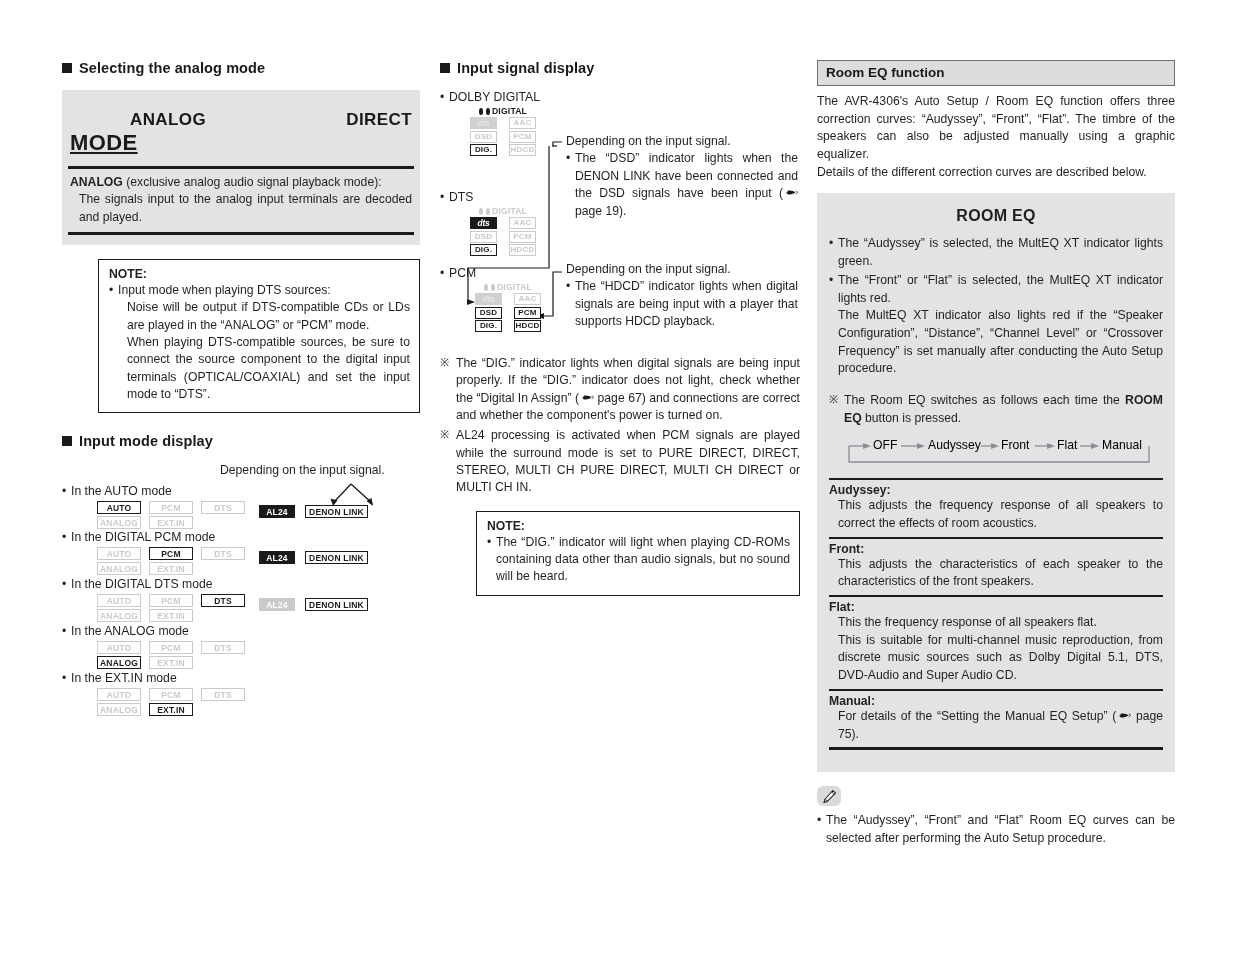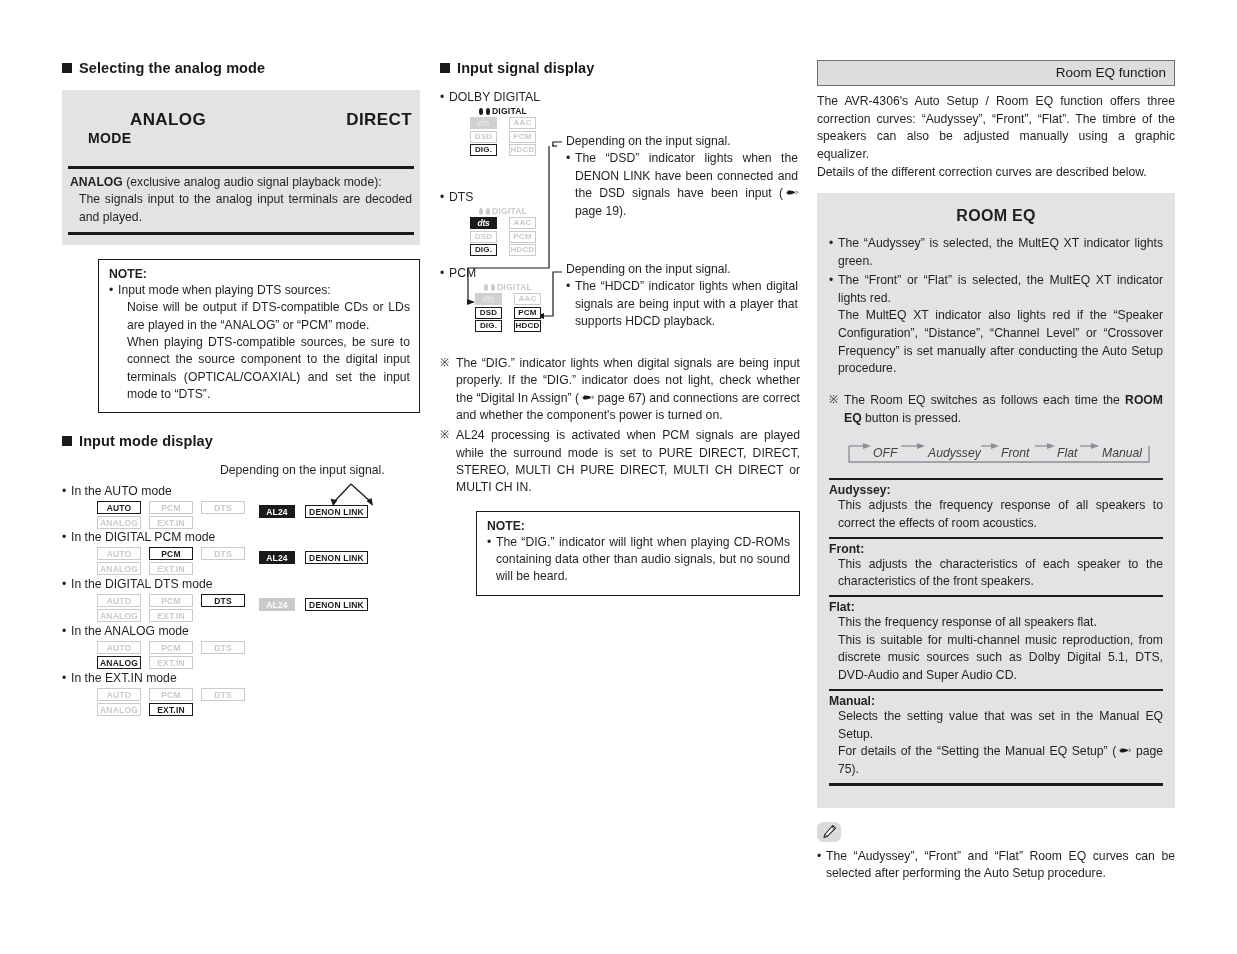--- a/index.html
+++ b/index.html
@@ -33,22 +33,22 @@
   .mode-banner { position:relative; height:66px; padding:0 6px; }
   .mode-banner .w-analog {
     position:absolute; left:62px; top:10px;
     font-size:17px; font-weight:bold; letter-spacing:.4px; color:#1a1a1a;
   }
   .mode-banner .w-input {
     position:absolute; right:2px; top:10px;
     font-size:17px; font-weight:bold; letter-spacing:.4px; color:#1a1a1a;
   }
   .mode-banner .w-mode {
-    position:absolute; left:20px; top:30px;
-    font-size:14px; font-weight:bold; letter-spacing:.4px; color:#1a1a1a;
+    position:absolute; left:2px; top:30px;
+    font-size:22px; font-weight:bold; letter-spacing:.4px; color:#1a1a1a;text-decoration:underline;
   }
   .rule-thick { border-top:3px solid #1a1a1a; margin:0 0 0 0; }
   .desc-block { padding:5px 2px 6px 2px; font-size:12.2px; line-height:1.42; text-align:justify; }
   .desc-block .lead { font-weight:bold; }
   .desc-block .indent { display:block; padding-left:9px; }
 
   
   .note-box { border:1.6px solid #1a1a1a; padding:7px 9px 9px 10px;margin-left:36px; }
   .note-title { font-size:12.2px; font-weight:bold; margin-bottom:1px; }
   .note-li { font-size:12.2px; line-height:1.42; text-align:justify; position:relative; padding-left:9px; }
@@ -116,34 +116,34 @@
 
   .mid-note-li { font-size:12.2px; line-height:1.42; text-align:justify; position:relative; padding-left:16px; margin-top:3px; }
   .mid-note-li .mk { position:absolute; left:0; top:0; font-size:11px; }
 
   
   .hand { display:inline-block; width:15px; height:11px; vertical-align:-1px; }
 
   
   .rq-title-bar {
     border:1.5px solid #6f7073; background:#dcdddf;
-    font-size:13.5px; font-weight:normal; padding:4px 8px 5px 8px; color:#1a1a1a;text-align:right;
+    font-size:13.5px; font-weight:bold; padding:4px 8px 5px 8px; color:#1a1a1a;
   }
   .rq-intro { font-size:12.2px; line-height:1.45; text-align:justify; margin-top:7px; }
   .rq-gray { background:#e2e3e5; margin-top:12px; padding:12px 12px 12px 12px; }
   .rq-head { text-align:center; font-size:16px; font-weight:bold; letter-spacing:.3px; padding:2px 0 10px 0; }
   .rq-li { font-size:12.2px; line-height:1.45; text-align:justify; position:relative; padding-left:9px; margin-bottom:1px; }
   .rq-li::before { content:"\2022"; position:absolute; left:0; top:0; }
   .rq-li .cont { display:block; }
   .rq-star { font-size:12.2px; line-height:1.45; text-align:justify; position:relative; padding-left:15px; margin-top:14px; }
   .rq-star .mk { position:absolute; left:0; top:0; font-size:11px; }
   .rq-star b { font-weight:bold; }
 
   .cycle { position:relative; height:32px; margin:7px 6px 12px 14px; }
-  .cycle .txt { position:absolute; font-size:12.2px; color:#404040; top:12px;font-style:italic; }
+  .cycle .txt { position:absolute; font-size:12.2px; color:#000000; top:4px; }
 
   .def-sep { border-top:2.4px solid #1a1a1a; margin:0; }
   .def-term { font-size:12.2px; font-weight:bold; padding:3px 0 0 0; }
   .def-body { font-size:12.2px; line-height:1.45; text-align:justify; padding:0 0 4px 9px; }
 
   .pencil-wrap { margin-top:14px; }
   .pencil {
     width:24px; height:20px; border-radius:6px; background:#d9dadc;
     display:flex; align-items:center; justify-content:center;
   }
@@ -469,21 +469,20 @@
       <div class="def-term">Front:</div>
       <div class="def-body">This adjusts the characteristics of each speaker to the characteristics of the front speakers.</div>
 
       <div class="def-sep"></div>
       <div class="def-term">Flat:</div>
       <div class="def-body" style="padding-bottom:0;">This the frequency response of all speakers flat.</div>
       <div class="def-body">This is suitable for multi-channel music reproduction, from discrete music sources such as Dolby Digital 5.1, DTS, DVD-Audio and Super Audio CD.</div>
 
       <div class="def-sep"></div>
       <div class="def-term">Manual:</div>
-      <div class="def-body" style="padding-bottom:0;">Selects the setting value that was set in the Manual EQ Setup.</div>
       <div class="def-body">
         <span>For details of the “Setting the Manual EQ Setup” (</span><svg class="hand" viewBox="0 0 22 14">
             <path d="M2 7.2c3 0 4.2-.6 5.4-1.4-.7-.2-1.6-.3-2.2-.2.8-.8 2.6-1.6 4.6-1.6 3.2 0 6 1.1 8.6 2.6-2.6 1.9-5.4 3.2-8.6 3.2-2.1 0-3.8-.7-4.7-1.5.7.1 1.6 0 2.3-.2C6.2 7.6 5 7.2 2 7.2z" fill="#1a1a1a"></path>
             <path d="M18.6 4.6c1.3.7 2.4 1.5 3 2.1-.6.7-1.7 1.6-3 2.3" fill="none" stroke="#1a1a1a" stroke-width="1.1"></path>
           </svg>
         <span>page 75).</span>
       </div>
       <div class="def-sep" style="border-top-width:3px; margin-bottom:10px;"></div>
     </div>
 

